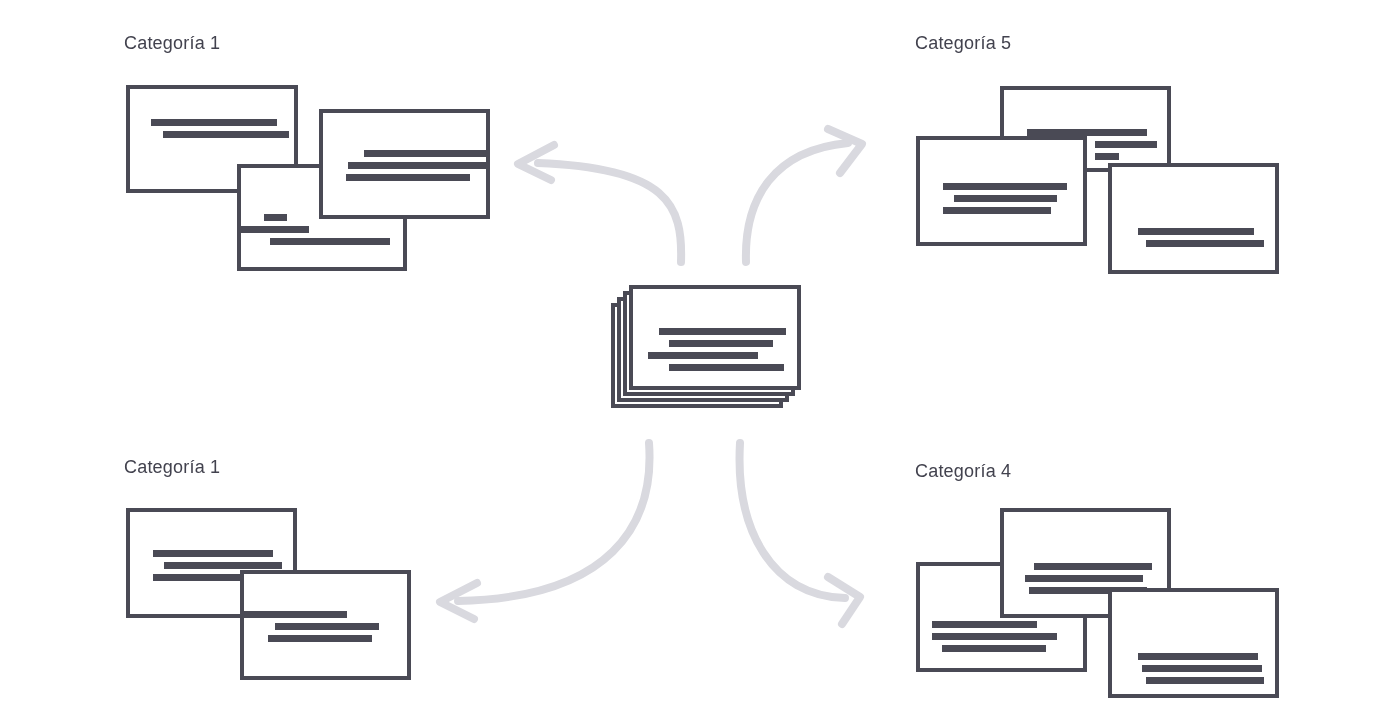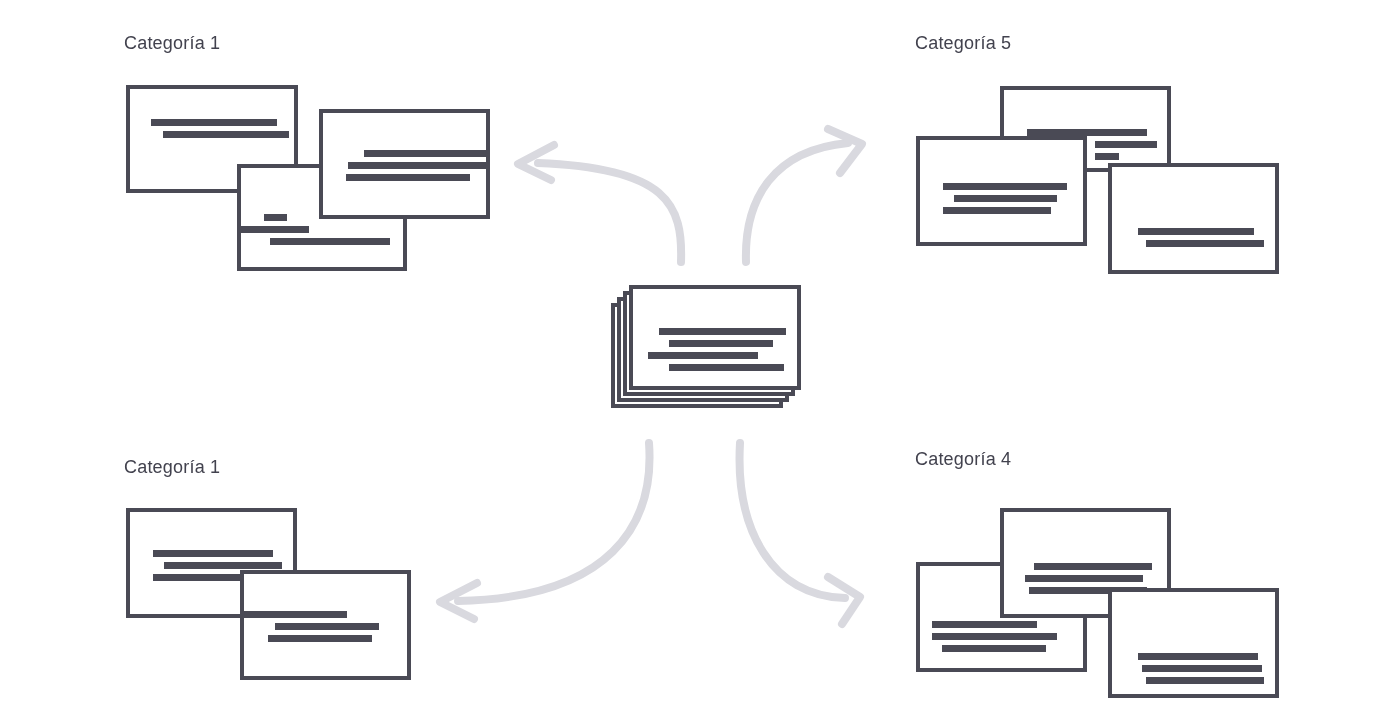--- a/index.html
+++ b/index.html
@@ -69,21 +69,21 @@
       <g>
         <path d="M 740 443 C 735 530 772 596 845 598" fill="none" stroke="#d9d9df" stroke-width="8" stroke-linecap="round"></path>
         <path d="M 828 577 L 860 597 L 842 624" fill="none" stroke="#d9d9df" stroke-width="8" stroke-linecap="round" stroke-linejoin="round"></path>
       </g>
     </svg>
 
   <div id="labels-layer">
       <div class="cat-label" style="left: 124px; top: 32px; color: rgb(66, 66, 78);">Categoría 1</div>
       <div class="cat-label" style="left: 915px; top: 32px; color: rgb(66, 66, 78);">Categoría 5</div>
       <div class="cat-label" style="left: 124px; top: 456px; color: rgb(66, 66, 78);">Categoría 1</div>
-      <div class="cat-label" style="left: 915px; top: 448px; color: rgb(66, 66, 78);">Categoría 4</div>
+      <div class="cat-label" style="left: 915px; top: 460px; color: rgb(66, 66, 78);">Categoría 4</div>
     </div>
 
   <div id="clusters-layer">
       <div class="cluster" style="left: 0px; top: 0px; width: 1400px; height: 726px;">
         <div class="doc-card" style="left: 126px; top: 85px; width: 172px; height: 108px; border-color: rgb(74, 74, 85);">
           <div class="doc-line" style="left: 21px; top: 30px; width: 126px; height: 7px; background: rgb(74, 74, 85);"></div>
           <div class="doc-line" style="left: 33px; top: 42px; width: 126px; height: 7px; background: rgb(74, 74, 85);"></div>
         </div>
         <div class="doc-card" style="left: 237px; top: 164px; width: 170px; height: 107px; border-color: rgb(74, 74, 85);">
           <div class="doc-line" style="left: 23px; top: 46px; width: 23px; height: 7px; background: rgb(74, 74, 85);"></div>

